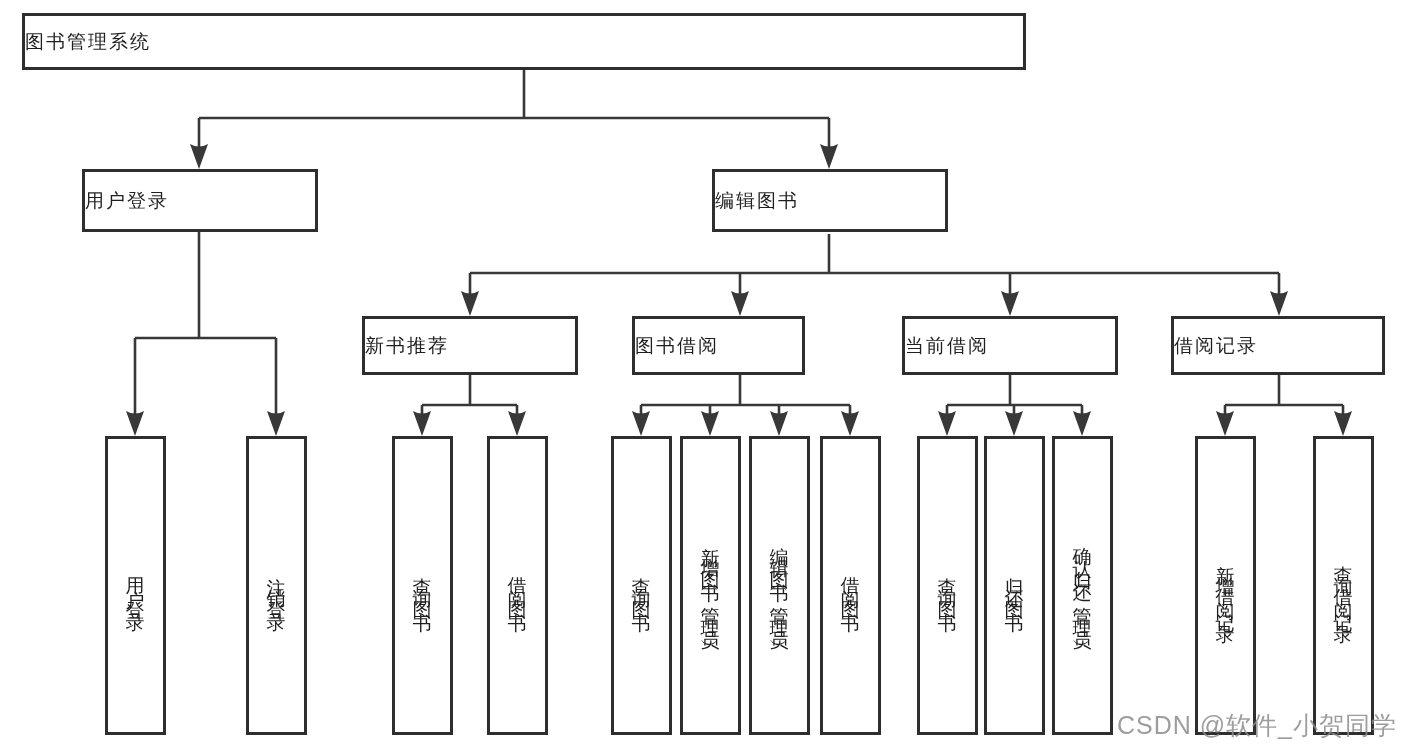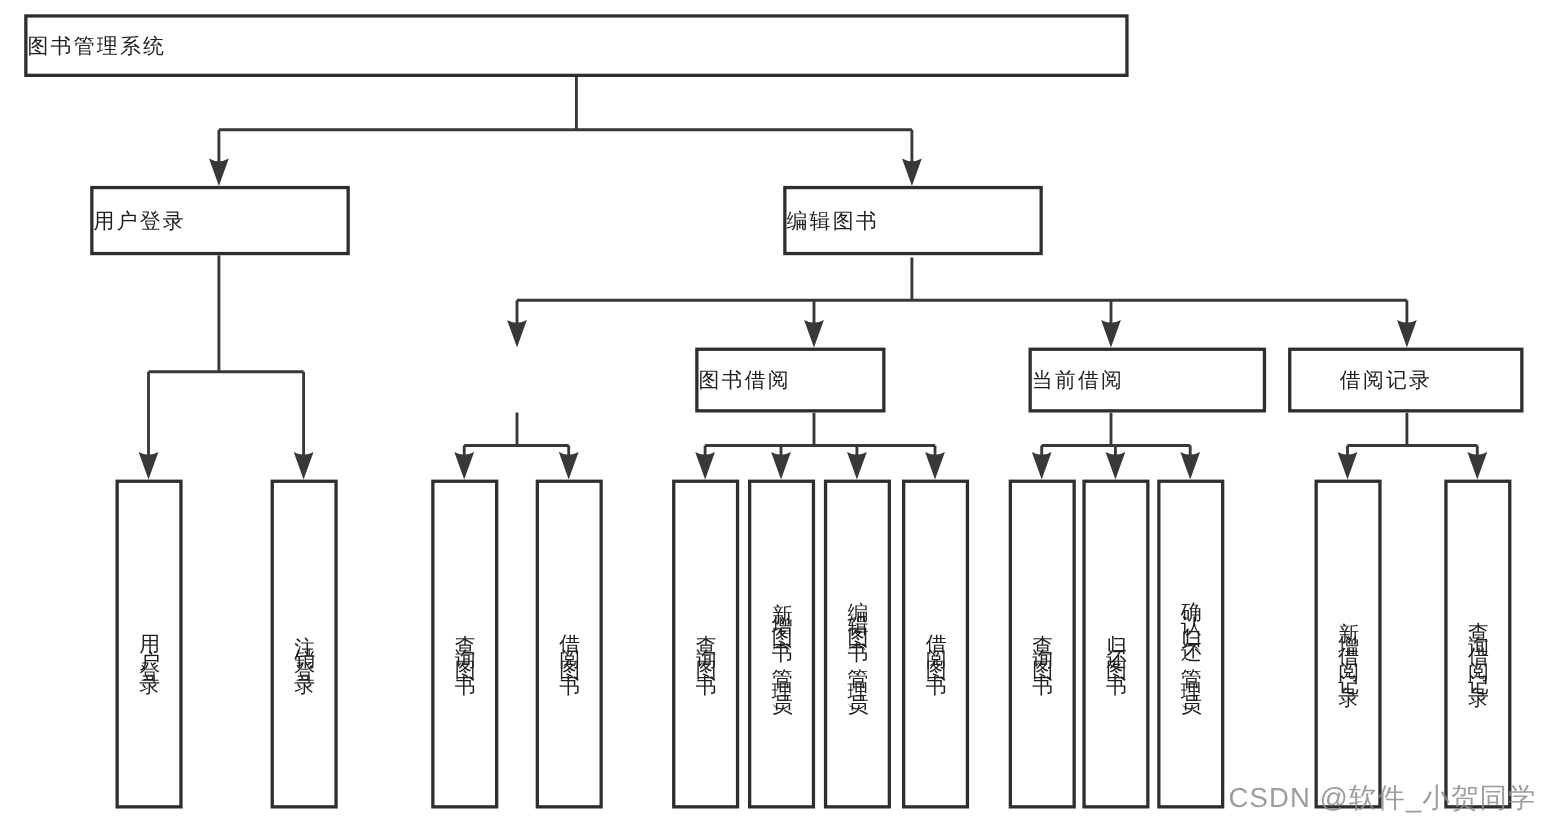--- a/index.html
+++ b/index.html
@@ -109,27 +109,30 @@
     <span>图书管理系统</span>
   </div>
 
   <div class="node" style="left:82px; top:169px; width:236px; height:63px;">
     <span>用户登录</span>
   </div>
   <div class="node" style="left:712px; top:169px; width:236px; height:63px;">
     <span>编辑图书</span>
   </div>
 
+  <div class="node" style="left:362px; top:316px; width:216px; height:59px;">
+    <span>新书推荐</span>
+  </div>
   <div class="node" style="left:632px; top:316px; width:173px; height:59px;">
     <span>图书借阅</span>
   </div>
-  <div class="node" style="left:902px; top:316px; width:216px; height:59px;margin-left:33px;">
+  <div class="node" style="left:902px; top:316px; width:216px; height:59px;">
     <span>当前借阅</span>
   </div>
-  <div class="node" style="left:1171px; top:316px; width:214px; height:59px;padding-left:44px;">
+  <div class="node" style="left:1171px; top:316px; width:214px; height:59px;">
     <span>借阅记录</span>
   </div>
 
   <div class="vnode" style="left:105px; top:436px; width:61px; height:299px;">
     <span class="vtext">用户登录</span>
   </div>
   <div class="vnode" style="left:246px; top:436px; width:61px; height:299px;">
     <span class="vtext">注销登录</span>
   </div>
 

